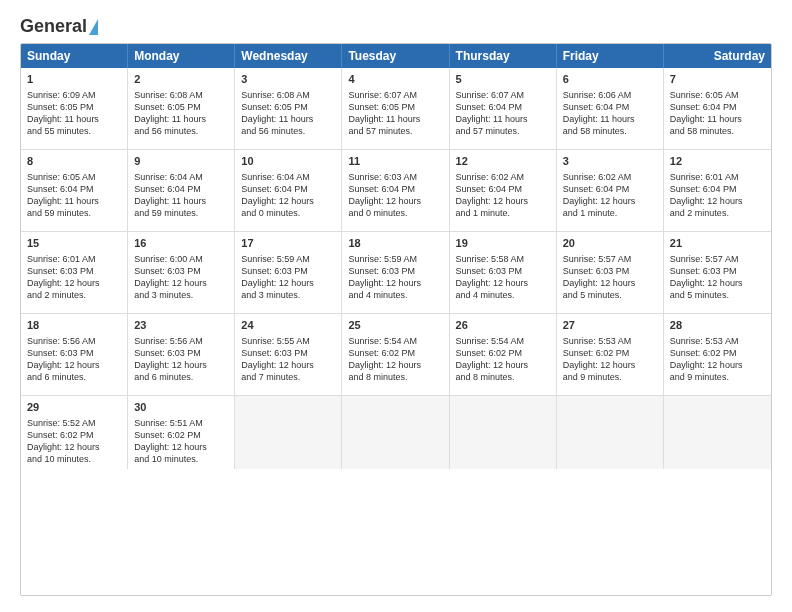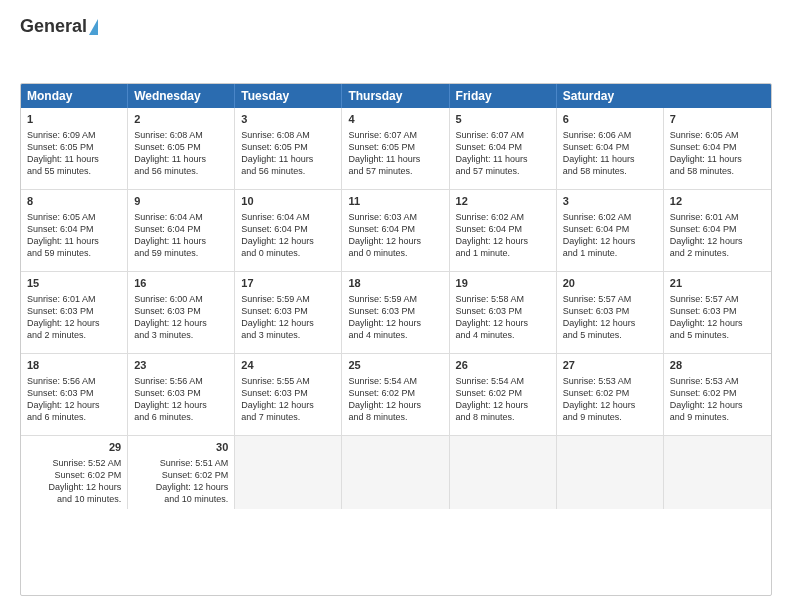--- a/index.html
+++ b/index.html
@@ -9,21 +9,20 @@
       font-family: Arial, sans-serif;
       background: #fff;
       overflow: hidden;
     }
     .page {
       width: 792px;
       height: 612px;
       padding: 16px 20px;
       display: flex;
       flex-direction: column;
-      gap: 40px;
     }
     .header {
       display: flex;
       justify-content: space-between;
       align-items: flex-start;
       margin-bottom: 8px;
     }
     .logo {
       display: flex;
       flex-direction: column;
@@ -52,32 +51,32 @@
       background: #2b6cb0;
     }
     .cal-header-cell {
       color: #fff;
       font-weight: bold;
       font-size: 12px;
       padding: 5px 6px;
       text-align: left;
       border-right: 1px solid #4a86c8;
     }
-    .cal-header-cell:last-child { border-right: none; }
+    .cal-header-cell:last-child { border-right: none; text-align: right; }
     .cal-body {
       display: flex;
       flex-direction: column;
     }
     .cal-row {
       display: grid;
       grid-template-columns: repeat(7, 1fr);
       border-bottom: 1px solid #ddd;
       flex: 1;
     }
-    .cal-row:last-child { border-bottom: none; text-align: right; }
+    .cal-row:last-child { border-bottom: none; }
     .cal-cell {
       padding: 4px 6px;
       border-right: 1px solid #ddd;
       font-size: 9.5px;
       color: #333;
       line-height: 1.35;
       background: #fff;
       vertical-align: top;
       min-height: 80px;
     }
@@ -104,20 +103,21 @@
       <span style="font-size:18px;font-weight:bold;color:#1a5fb4;margin-top:-2px;"></span>
     </div>
     <div class="title-section">
       <div class="month-title"></div>
       <div class="subtitle"></div>
     </div>
   </div>
 
   <div class="calendar">
     <div class="cal-header">
+    <div class="cal-header-cell">Sunday</div>
         <div class="cal-header-cell">Monday</div>
         <div class="cal-header-cell">Wednesday</div>
         <div class="cal-header-cell">Tuesday</div>
         <div class="cal-header-cell">Thursday</div>
         <div class="cal-header-cell">Friday</div>
         <div class="cal-header-cell">Saturday</div>
       </div>
     <div class="cal-body">
     <div class="cal-row">
           <div class="cal-cell"><span class="day-num">1</span><span>Sunrise: 6:09 AM<br>Sunset: 6:05 PM<br>Daylight: 11 hours<br>and 55 minutes.</span></div>

